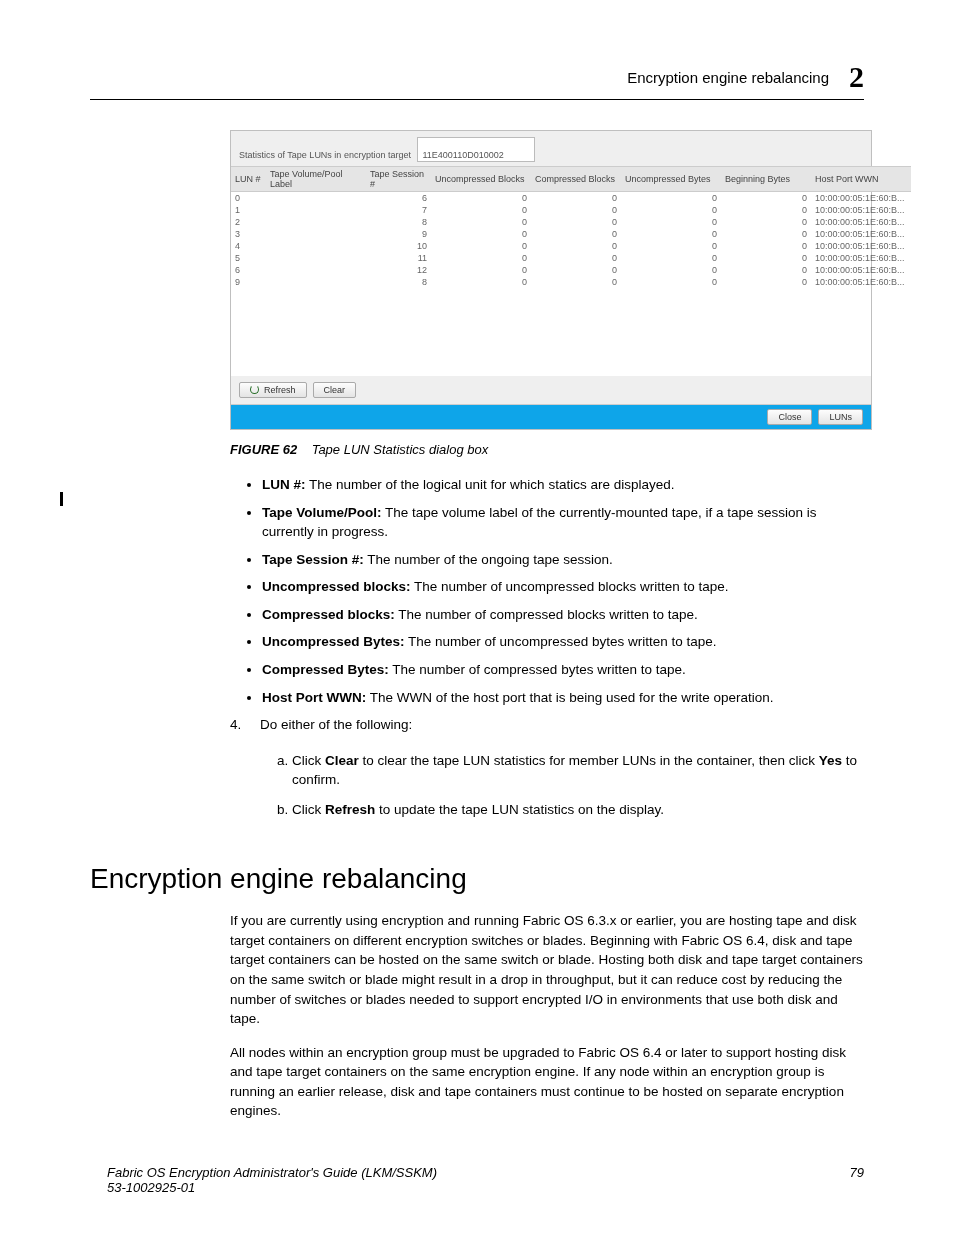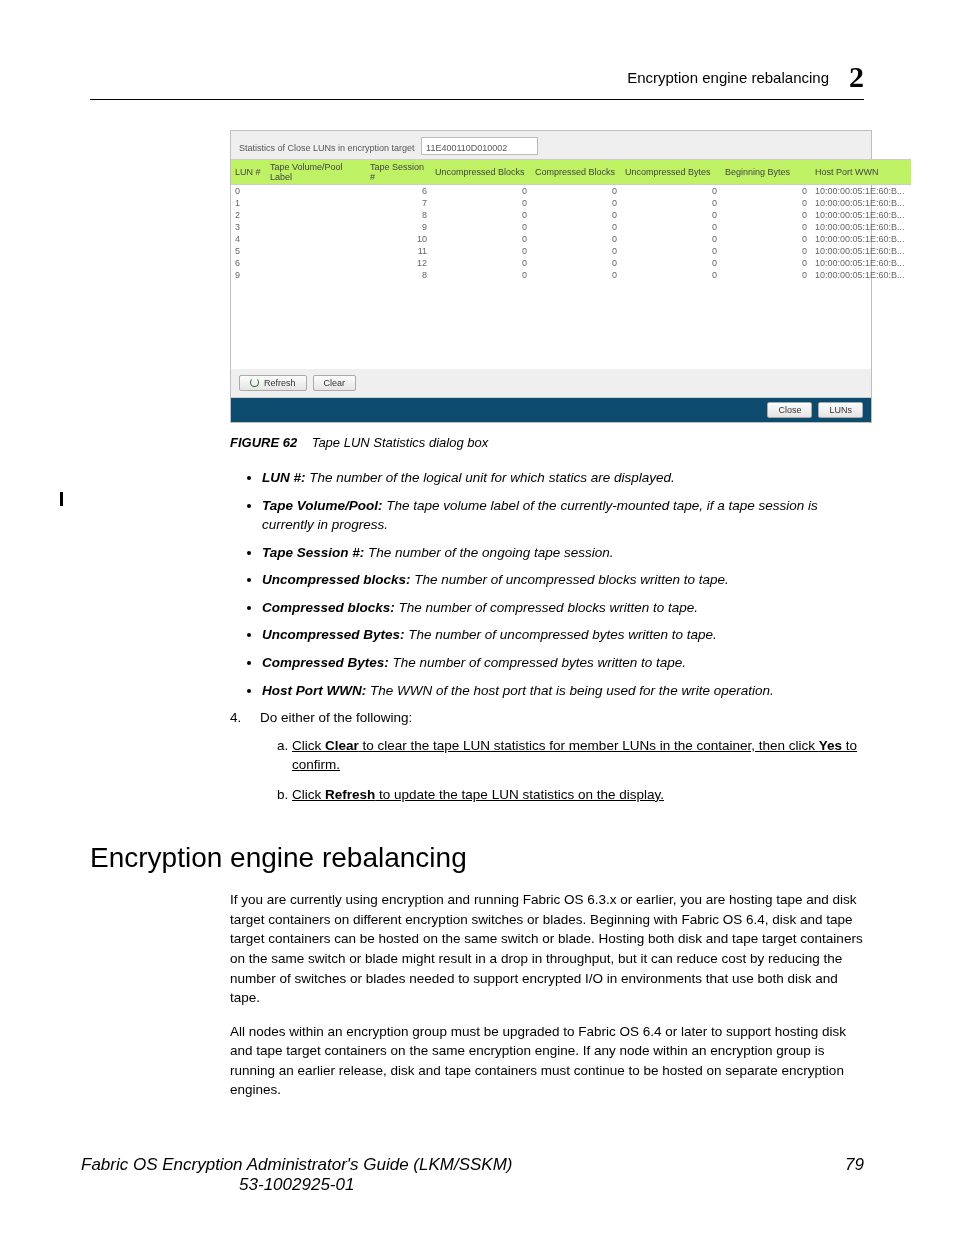--- a/index.html
+++ b/index.html
@@ -45,37 +45,37 @@
     width: 640px;
   }
   .figure-box .caption-bar {
     padding: 6px 8px 4px 8px;
     font-size: 9px;
   }
   .figure-box .target-box {
     display: inline-block;
     border: 1px solid #bbb;
     background: #fff;
-    padding: 5px 30px 1px 4px;
+    padding: 12px 30px 1px 4px;
     margin-left: 4px;
   }
   .figure-box table {
     width: 100%;
     border-collapse: collapse;
     font-size: 9px;
     table-layout: fixed;
   }
   .figure-box th {
     text-align: left;
     padding: 2px 4px;
     border-top: 1px solid #ccc;
     border-bottom: 1px solid #ccc;
     font-weight: normal;
     color: #444;
-    background: #bef264;
+    background: #e5e5e5;
   }
   .figure-box td {
     padding: 1px 4px;
     color: #666;
   }
   .figure-box .data-area {
     background: #fff;
     height: 210px; 
     position: relative;
   }
@@ -109,21 +109,21 @@
     border: 1.5px solid #2a6f2a;
     border-top-color: transparent;
     border-radius: 50%;
     top: 0; left: 0;
   }
   .bottom-buttons {
     display: flex;
     justify-content: flex-end;
     gap: 6px;
     padding: 4px 8px;
-    background: #0c4a6e;
+    background: #0ea5e9;
     border-top: 1px solid #ccc;
   }
 
   .figcap {
     margin-left: 140px;
     font-size: 13px;
     margin-bottom: 18px;
     font-style: italic;
   }
   .figcap b { font-weight: bold; }
@@ -140,51 +140,48 @@
     height: 14px;
     background: #000;
   }
   ul.bullets {
     list-style-type: disc;
     padding-left: 32px;
     margin: 8px 0 6px 0;
   }
   ul.bullets li {
     margin-bottom: 8px;
-    font-style: italic;
   }
   ol.letterlist {
     list-style-type: lower-alpha;
     padding-left: 32px;
-    margin: 8px 0;
-    text-decoration: underline;
+    margin: 16px 0;
   }
   ol.letterlist li { margin-bottom: 10px; }
 
   h1.section {
     font-family: Arial, Helvetica, sans-serif;
     font-weight: normal;
     font-size: 28px;
     margin: 28px 0 16px 0;
   }
   p.para {
     margin: 0 0 14px 0;
   }
 
   .footer {
     position: absolute;
-    left: 81px;
+    left: 107px;
     right: 90px;
     bottom: 40px;
     display: flex;
     justify-content: space-between;
-    font-size: 17px;
+    font-size: 13px;
     font-style: italic;
     color: #000;
-    text-align: center;
   }
   .footer .pagenum {
     font-style: italic;
   }
 
   
   .col-lun { width: 35px; }
   .col-label { width: 100px; }
   .col-sess { width: 65px; }
   .col-ub { width: 100px; }
@@ -199,21 +196,21 @@
 
 <div class="page">
   <div class="header">
     <span>Encryption engine rebalancing</span>
     <span class="chapnum">2</span>
   </div>
   <hr class="header-rule">
 
   <div class="figure-box">
     <div class="caption-bar">
-      <span>Statistics of Close LUNs in encryption target</span>
+      <span>Statistics of Tape LUNs in encryption target</span>
       <span class="target-box">11E400110D010002</span>
     </div>
     <div class="data-area">
       <table>
         <colgroup>
           <col class="col-lun">
             <col class="col-label">
             <col class="col-sess">
             <col class="col-ub">
             <col class="col-cb">

